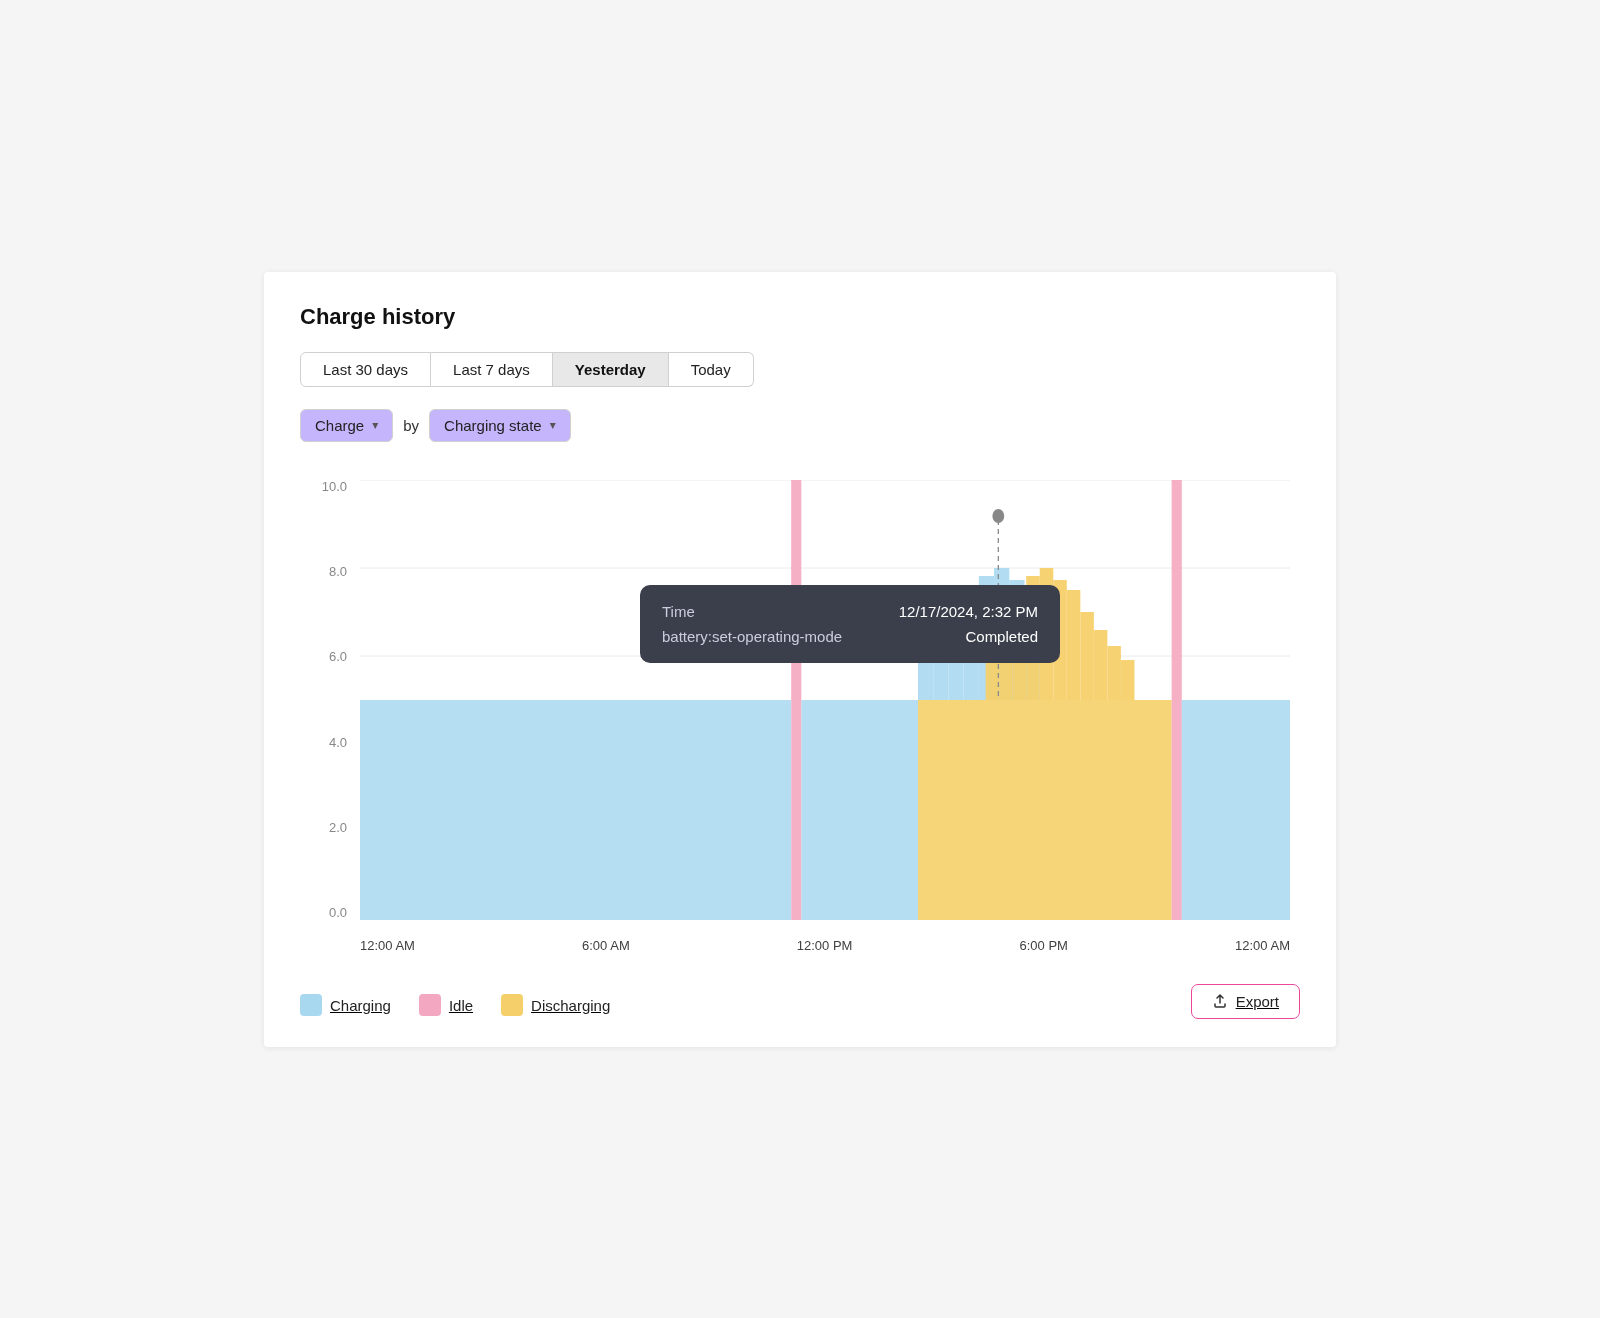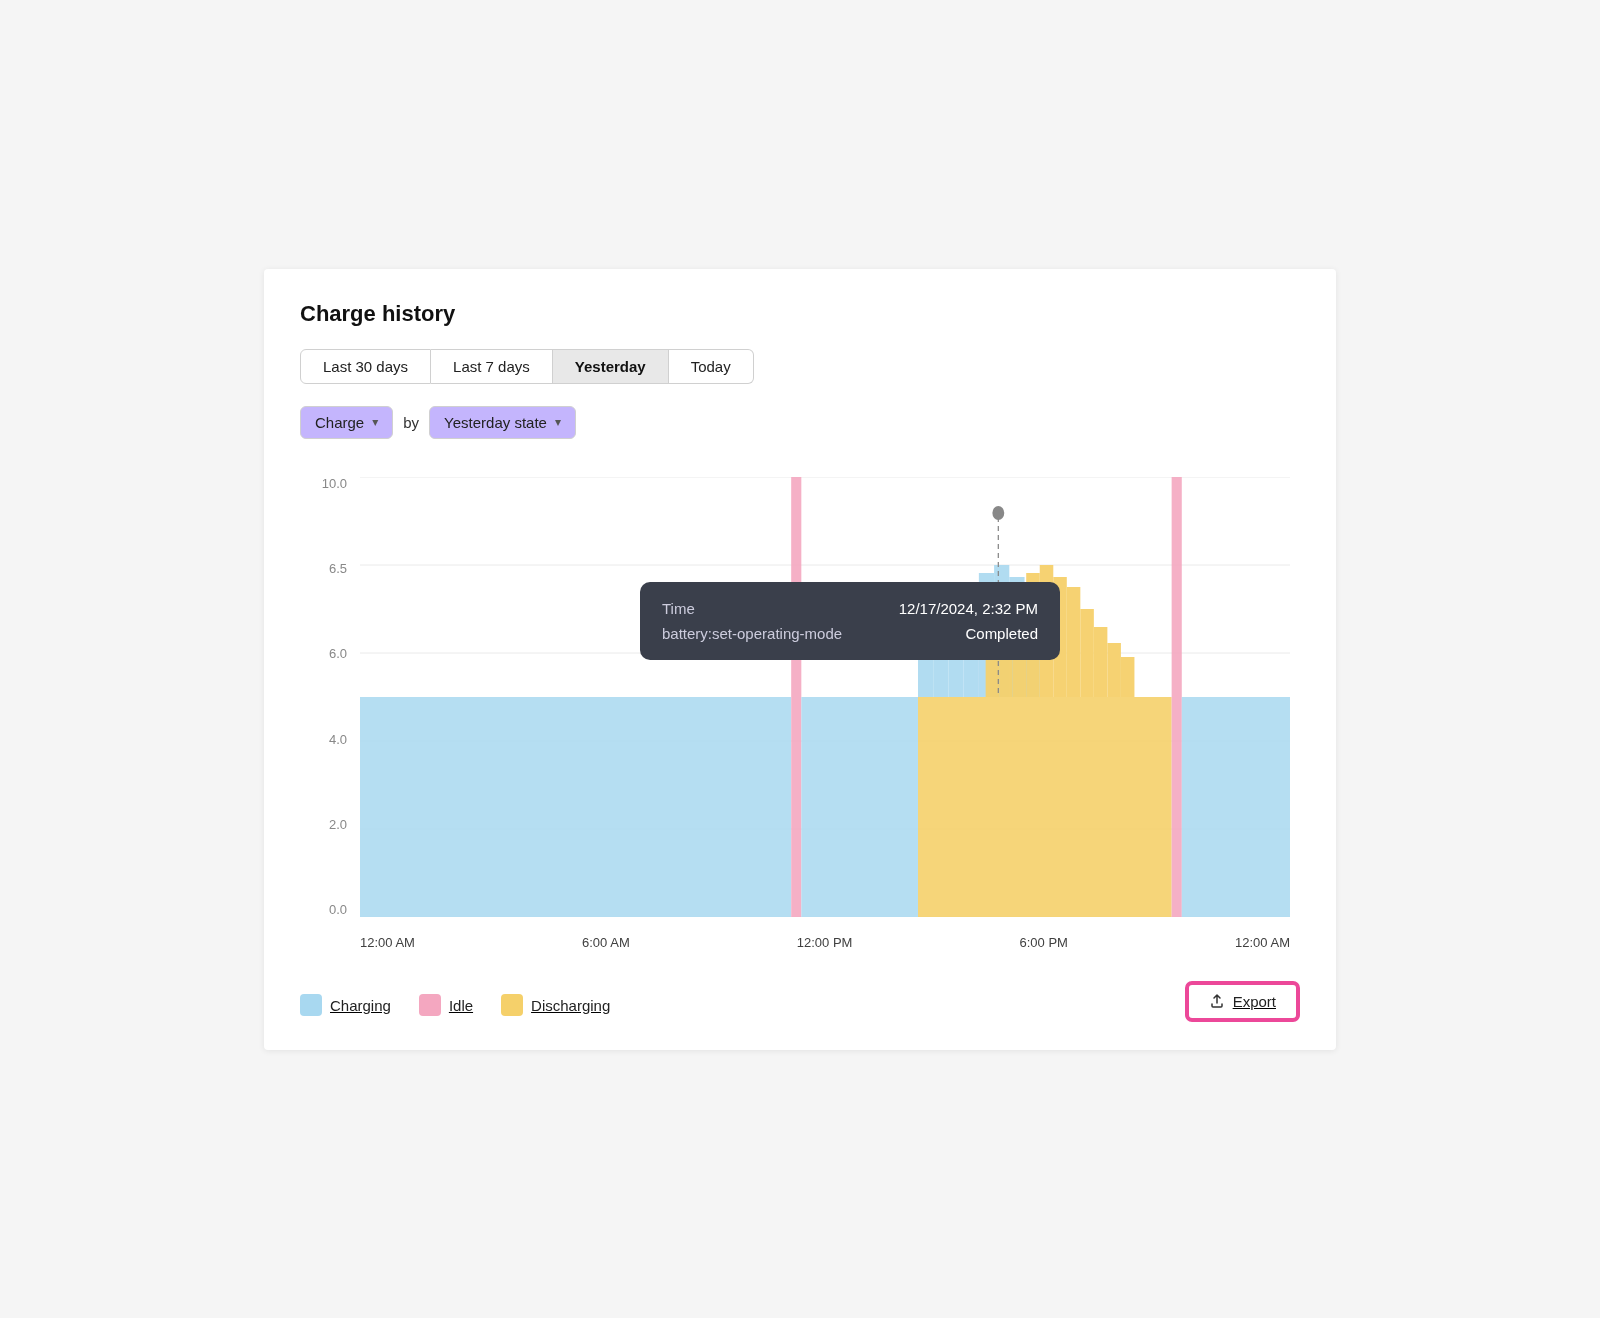--- a/index.html
+++ b/index.html
@@ -163,21 +163,21 @@
       display: inline-block;
     }
     .footer-row {
       display: flex;
       justify-content: space-between;
       align-items: center;
       margin-top: 10px;
       text-decoration: underline;
     }
     .export-btn {
-      border: 4px solid #ec4899;
+      border: 1px solid #ec4899;
       background: #fff;
       border-radius: 7px;
       padding: 8px 20px;
       font-size: 15px;
       cursor: pointer;
       display: flex;
       align-items: center;
       gap: 8px;
       color: #222;
       font-family: inherit;
@@ -200,33 +200,33 @@
     <button class="tab-btn">Today</button>
   </div>
 
   <div class="filter-row">
     <div class="dropdown">
       <span>Charge</span>
       <span class="chevron">▾</span>
     </div>
     <span class="by-label">by</span>
     <div class="dropdown">
-      <span>Yesterday state</span>
+      <span>Charging state</span>
       <span class="chevron">▾</span>
     </div>
   </div>
 
   <div class="chart-area">
 
     <div class="y-axis">
       <span class="y-label">0.0</span>
       <span class="y-label">2.0</span>
       <span class="y-label">4.0</span>
       <span class="y-label">6.0</span>
-      <span class="y-label">6.5</span>
+      <span class="y-label">8.0</span>
       <span class="y-label">10.0</span>
     </div>
 
     <svg class="chart-svg" viewBox="0 0 1100 440" preserveAspectRatio="none" xmlns="http://www.w3.org/2000/svg">
 
       <line class="grid-line" x1="0" y1="440" x2="1100" y2="440"></line>
       <line class="grid-line" x1="0" y1="352" x2="1100" y2="352"></line>
       <line class="grid-line" x1="0" y1="264" x2="1100" y2="264"></line>
       <line class="grid-line" x1="0" y1="176" x2="1100" y2="176"></line>
       <line class="grid-line" x1="0" y1="88" x2="1100" y2="88"></line>

